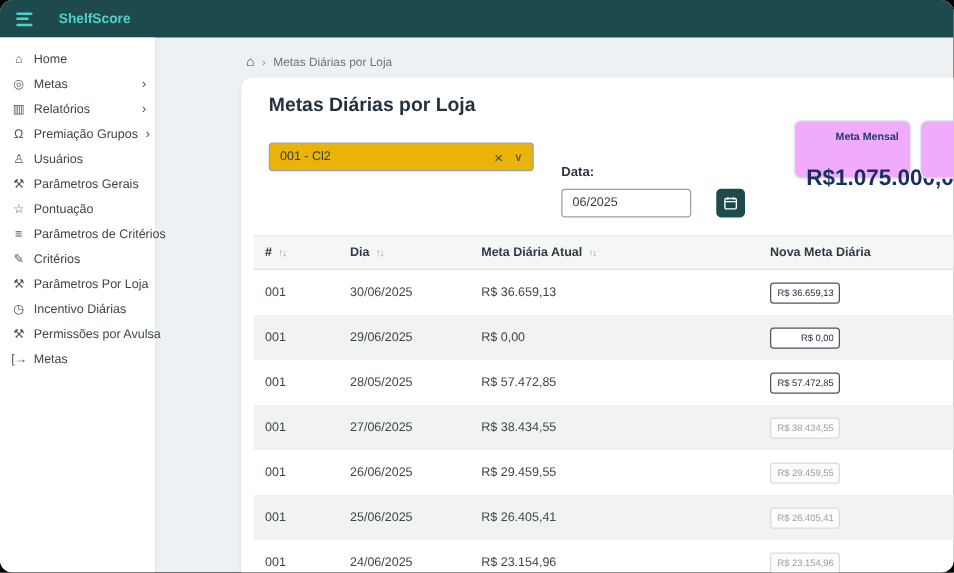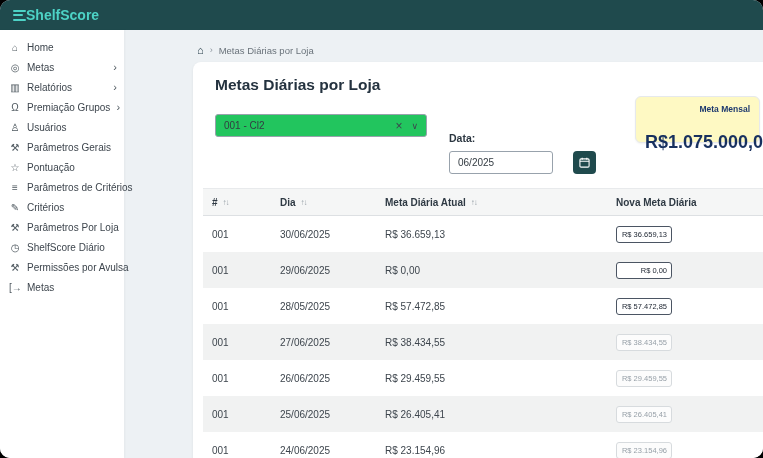--- a/index.html
+++ b/index.html
@@ -1,20 +1,20 @@
 <!DOCTYPE html>
 <html><head>
 <meta charset="utf-8">
 <style>
   html,body { margin:0; padding:0; background:#000; font-family:"Liberation Sans", sans-serif; }
   .page { position:relative; width:763px; height:458px; background:#edf1f4; border-radius:10px; overflow:hidden; display:flex; flex-direction:column; }
 
   
   .topbar { height:30px; background:#1f4a4d; display:flex; align-items:center; padding-left:13px; flex:none; }
-  .logo { display:flex; align-items:center; gap:0; color:#4dd3c6; font-weight:bold; font-size:14px; cursor:pointer; }
+  .logo { display:flex; align-items:center; gap:21px; color:#4dd3c6; font-weight:bold; font-size:11px; cursor:pointer; }
   .menu-glyph { display:flex; flex-direction:column; gap:2.5px; }
   .menu-glyph i { display:block; width:13px; height:2px; background:#4dd3c6; border-radius:1px; }
   .menu-glyph i:nth-child(2){ width:10px; }
 
   .body-row { flex:1; display:flex; min-height:0; }
 
   
   .sidebar { width:124px; background:#fff; flex:none; padding-top:7px; box-shadow:1px 0 2px rgba(0,0,0,.04); }
   .sb-item { display:flex; align-items:center; gap:6px; height:20px; padding:0 7px 0 9px; font-size:10px; color:#3d454d; cursor:pointer; white-space:nowrap; }
   .sb-icon { width:12px; flex:none; font-size:10px; color:#4e585f; text-align:center; }
@@ -25,31 +25,31 @@
   .breadcrumb { display:flex; align-items:center; gap:6px; font-size:9.5px; color:#6a737b; padding:4px 0 6px 4px; flex:none; }
   .crumb-home { color:#2f4550; font-size:11px; cursor:pointer; }
   .crumb-sep { color:#8a949c; font-size:9px; }
 
   .card { position:relative; flex:1; background:#fff; border-radius:8px 0 0 0; margin-right:-45px; box-shadow:0 1px 3px rgba(0,0,0,.07); padding-top:12px; }
   .page-title { margin:2px 0 0 22px; font-size:15.5px; font-weight:bold; color:#24323f; }
 
   .filters { display:flex; margin:20px 0 0 22px; }
   .fgroup { display:flex; flex-direction:column; }
   .flabel { font-size:10.5px; font-weight:bold; color:#2b3640; margin-bottom:7px; }
-  .selectbox { width:212px; height:23px; border:1px solid #98a2ac; border-radius:3px; background:#22c55e; display:flex; align-items:center; font-size:10px; color:#333b42; padding:0 8px; box-sizing:border-box; cursor:pointer; }
+  .selectbox { width:212px; height:23px; border:1px solid #98a2ac; border-radius:3px; background:#eab308; display:flex; align-items:center; font-size:10px; color:#333b42; padding:0 8px; box-sizing:border-box; cursor:pointer; }
   .selectbox .val { flex:1; }
   .sel-x { font-size:12px; color:#3c454d; margin-right:9px; cursor:pointer; }
   .sel-v { font-size:9px; color:#3c454d; cursor:pointer; }
   .dgroup { margin-left:22px;margin-top:18px; }
   .date-wrap { display:flex; align-items:center; gap:20px; }
   .date-input { width:104px; height:23px; border:1px solid #98a2ac; border-radius:3px; font-size:10px; color:#333b42; padding:0 8px; box-sizing:border-box; font-family:"Liberation Sans",sans-serif; }
   .cal-btn { width:23px; height:23px; background:#1f4a4d; border:none; border-radius:4px; display:flex; align-items:center; justify-content:center; cursor:pointer; }
 
   .summary-cards { position:absolute; top:34px; left:442px; display:flex; gap:7px; }
-  .mcard { width:125px; height:47px; background:#fef9c3; border:1px solid #e6e9ec; border-radius:6px; box-shadow:0 1px 2px rgba(0,0,0,.05); box-sizing:border-box; padding:7px 9px 0 9px; text-align:right; }
+  .mcard { width:94px; height:47px; background:#f0abfc; border:1px solid #e6e9ec; border-radius:6px; box-shadow:0 1px 2px rgba(0,0,0,.05); box-sizing:border-box; padding:7px 9px 0 9px; text-align:right; }
   .mcard .mlabel { font-size:8.5px; font-weight:bold; color:#1e3a6e; }
   .mcard .mvalue { font-size:18px; font-weight:bold; color:#17305f; margin-top:18px; white-space:nowrap; }
 
   
   .table { margin:14px 0 0 10px; font-size:10px; }
   .t-head, .t-row { display:grid; grid-template-columns:68px 105px 231px 1fr; align-items:center; padding-left:9px; }
   .t-head { height:26px; background:#f5f6f6; border-top:1px solid #e8eaec; border-bottom:1px solid #dde0e3; font-weight:bold; color:#2f3a44; }
   .th-cell { display:flex; align-items:center; gap:5px; cursor:pointer; }
   .sort-ic { font-size:8px; color:#98a1a8; letter-spacing:-1px; }
   .t-row { height:36px; color:#3d454d; }
@@ -114,21 +114,21 @@
         <div class="sb-item">
           <span class="sb-icon">✎</span>
           <span>Critérios</span>
         </div>
         <div class="sb-item">
           <span class="sb-icon">⚒</span>
           <span>Parâmetros Por Loja</span>
         </div>
         <div class="sb-item">
           <span class="sb-icon">◷</span>
-          <span>ShelfScore Diário</span>
+          <span>Incentivo Diárias</span>
         </div>
         <div class="sb-item">
           <span class="sb-icon">⚒</span>
           <span>Permissões por Avulsa</span>
         </div>
         <div class="sb-item">
           <span class="sb-icon">[→</span>
           <span>Metas</span>
         </div>
       </nav>

